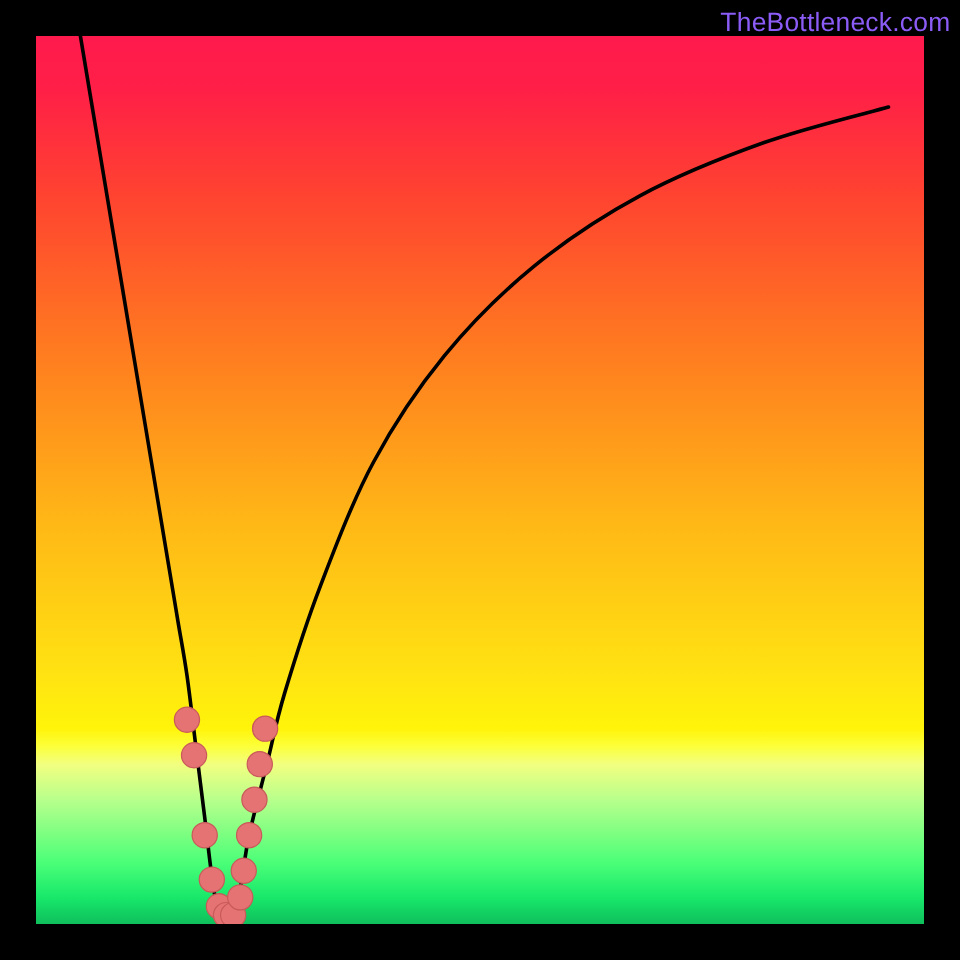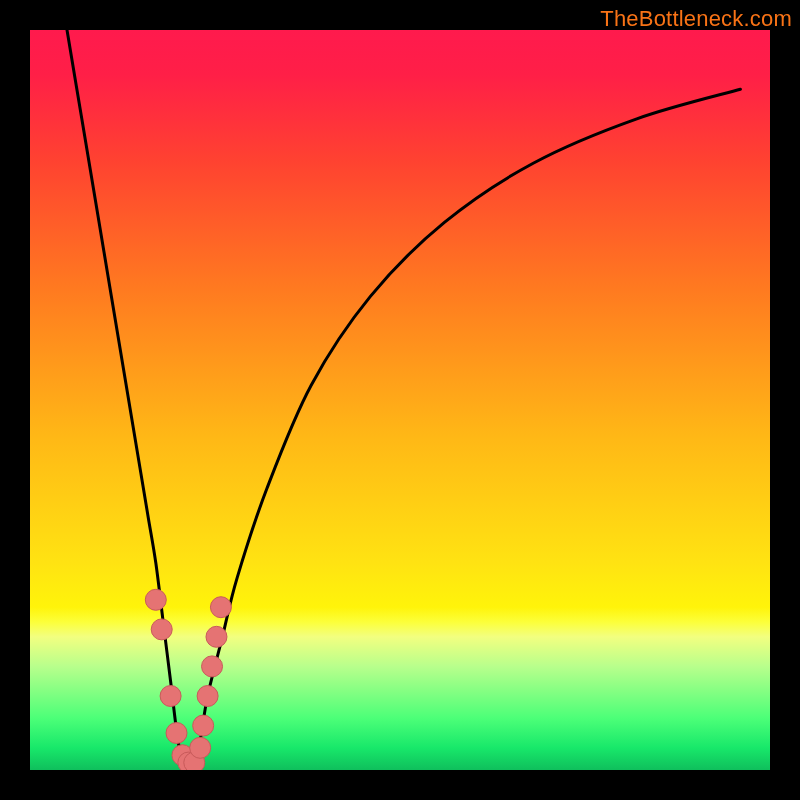--- a/index.html
+++ b/index.html
@@ -35,21 +35,21 @@
     inset: 0;
     width: 100%;
     height: 100%;
   }
   .watermark {
     position: absolute;
     top: 6px;
     right: 8px;
     font-size: 22px;
     font-weight: 400;
-    color: #f97316;
+    color: #8b5cf6;
     letter-spacing: 0.2px;
     user-select: none;
   }
 </style>
 </head>
 <body>
 
 <div class="frame">
 
   <div class="plot-area">

